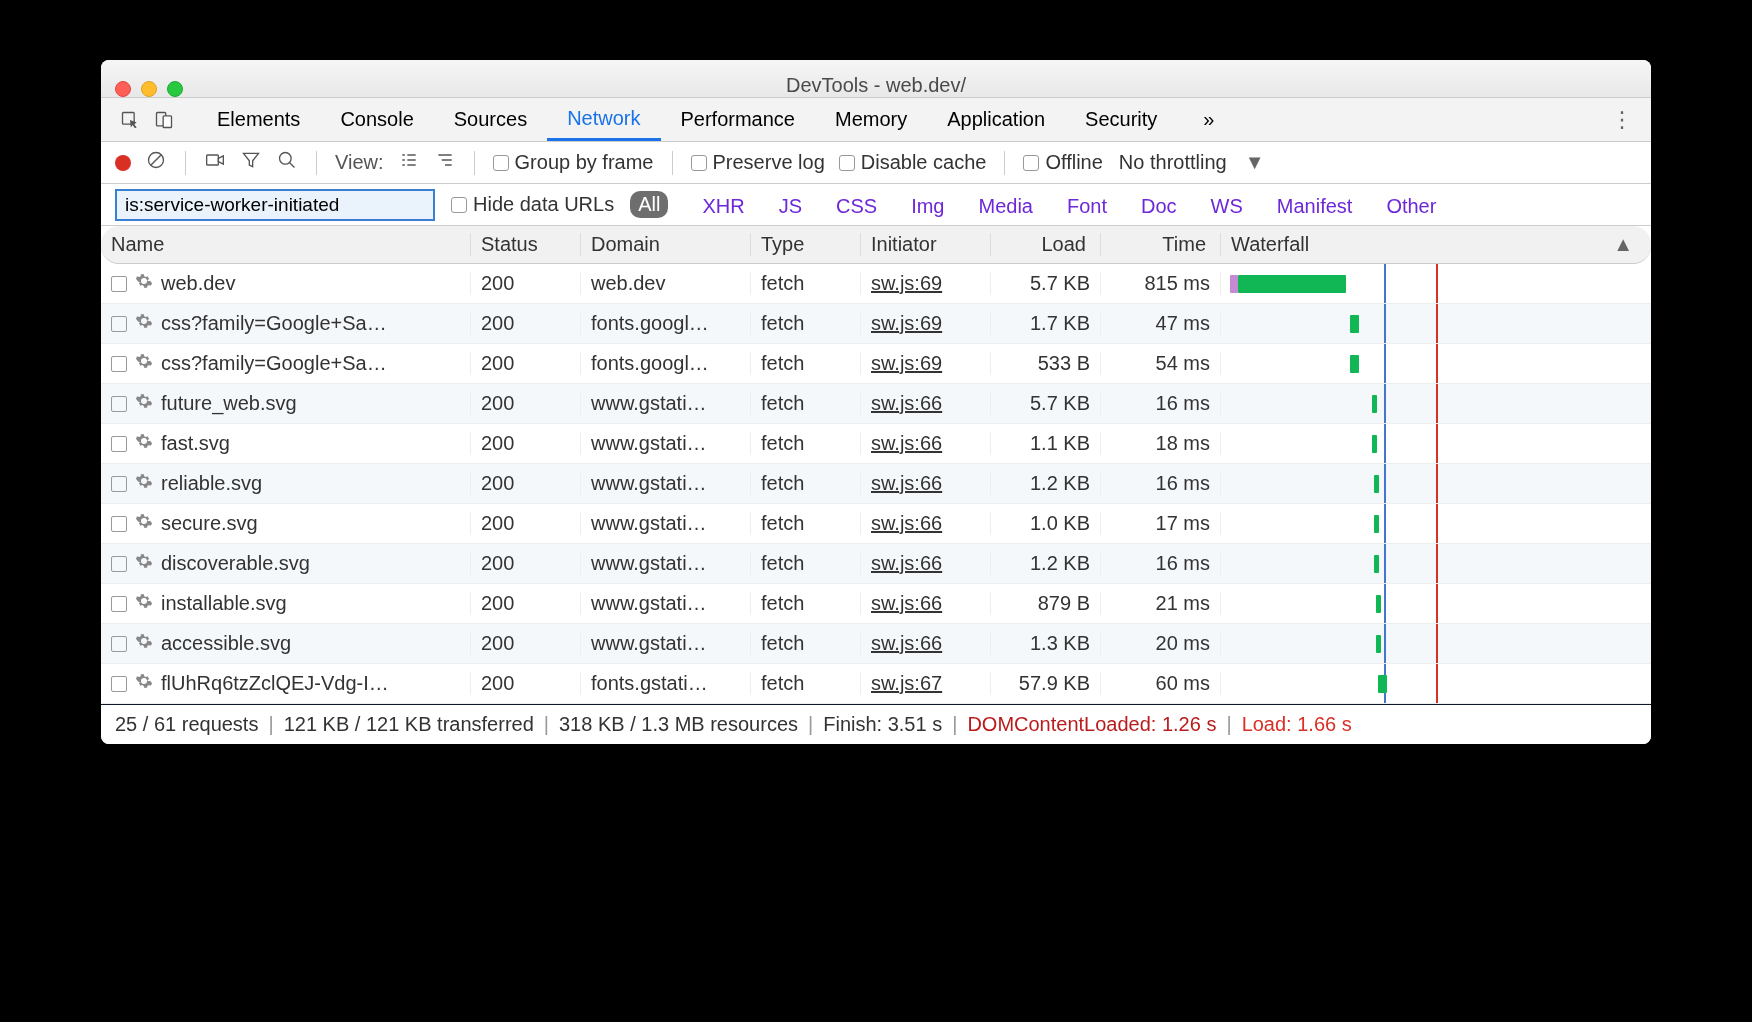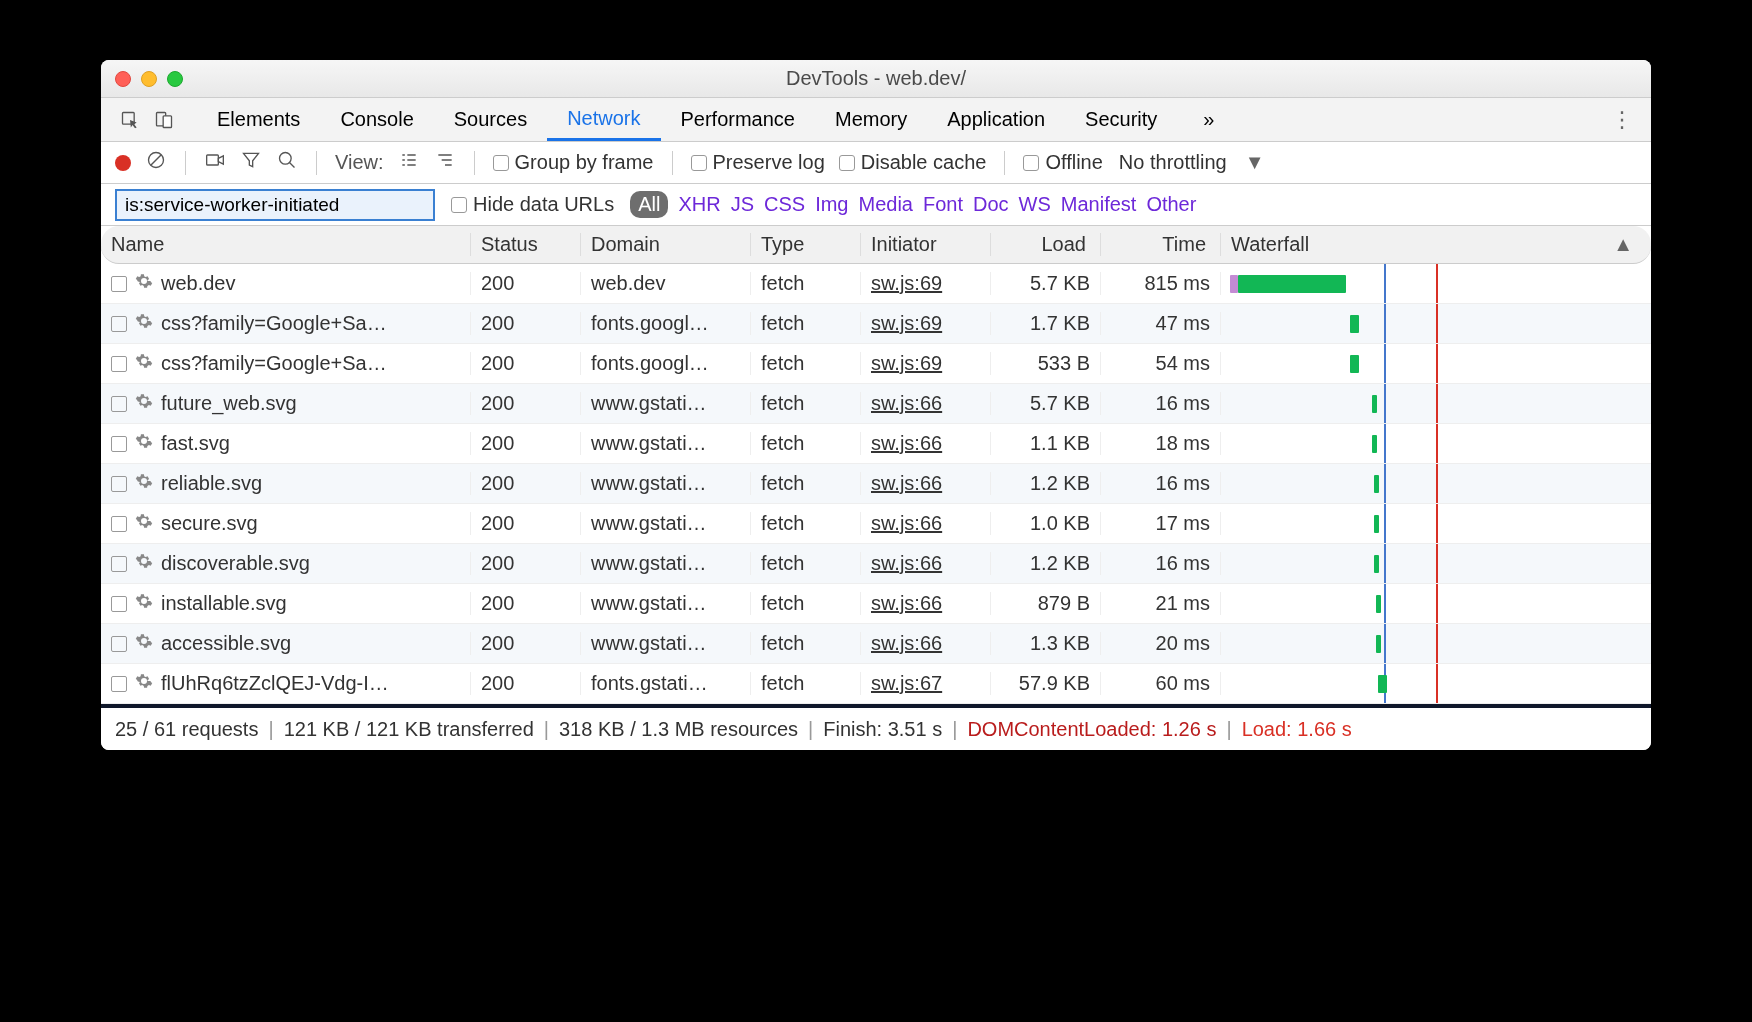--- a/index.html
+++ b/index.html
@@ -20,22 +20,22 @@
   background: #fff;
   border-radius: 8px;
   box-shadow: 0 20px 60px rgba(0,0,0,0.6);
   overflow: hidden;
 }
 .titlebar {
   height: 38px;
   background: linear-gradient(#f6f6f6,#e8e8e8);
   border-bottom: 1px solid #ccc;
   display: flex;
-  align-items: center;
-  padding: 8px 14px;
+  align-items: flex-end;
+  padding: 0 14px;
   position: relative;
 }
 .traffic-lights { display: flex; gap: 10px; }
 .tl { width: 16px; height: 16px; border-radius: 50%; }
 .tl-close { background: #ff5f57; border: 1px solid #e1483f; }
 .tl-min { background: #ffbd2e; border: 1px solid #dfa022; }
 .tl-max { background: #28c940; border: 1px solid #1da92f; }
 .title {
   position: absolute;
   left: 0; right: 0;
@@ -163,22 +163,22 @@
 .td:last-child { border-right: none; }
 .td.col-name { display: flex; align-items: center; gap: 8px; }
 .row-chk { width: 16px; height: 16px; border: 1px solid #999; border-radius: 2px; flex-shrink: 0; }
 .gear { width: 18px; height: 18px; flex-shrink: 0; }
 .td.col-initiator { color: #333; text-decoration: underline; cursor: pointer; }
 .waterfall-cell { position: relative; height: 100%; padding: 0; }
 .wf-line-blue { position: absolute; top: 0; bottom: 0; width: 2px; background: #4477cc; }
 .wf-line-red { position: absolute; top: 0; bottom: 0; width: 2px; background: #d93025; }
 .wf-bar { position: absolute; height: 18px; top: 11px; border-radius: 1px; }
 .statusbar {
-  height: 46px;
-  border-top: 4px solid #0f172a;
+  height: 40px;
+  border-top: 1px solid #0f172a;
   background: #fff;
   display: flex;
   align-items: center;
   padding: 0 14px;
   gap: 10px;
   font-size: 20px;
   color: #333;
 }
 .st-sep { color: #999; }
 .st-dom { color: #b91c1c; }
@@ -290,21 +290,21 @@
       <span class="tri">▼</span>
     </div>
   </div>
 
   <div class="filterbar">
     <input class="filter-input" value="is:service-worker-initiated" style="">
     <label class="chk">
         <span class="chk-box"></span>
         <span>Hide data URLs</span>
       </label>
-    <div id="type-chips" style="display:flex;gap:10px;align-items:center">
+    <div id="type-chips" style="display:flex;gap:34px;align-items:flex-end">
         <span class="type-chip active">All</span>
         <span class="type-chip">XHR</span>
         <span class="type-chip">JS</span>
         <span class="type-chip">CSS</span>
         <span class="type-chip">Img</span>
         <span class="type-chip">Media</span>
         <span class="type-chip">Font</span>
         <span class="type-chip">Doc</span>
         <span class="type-chip">WS</span>
         <span class="type-chip">Manifest</span>

